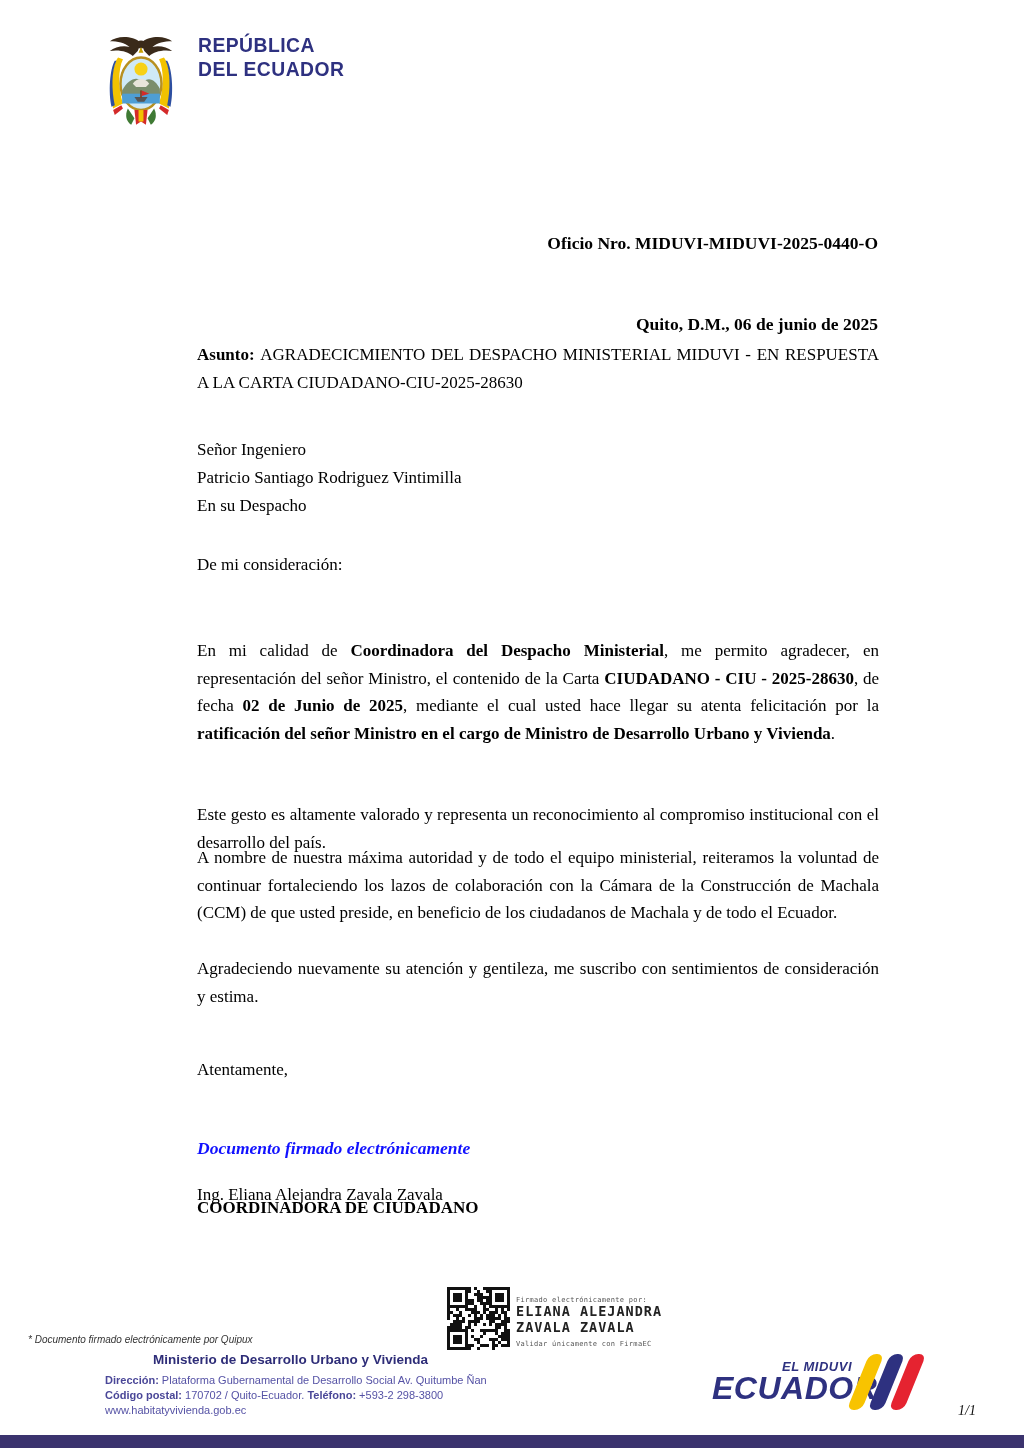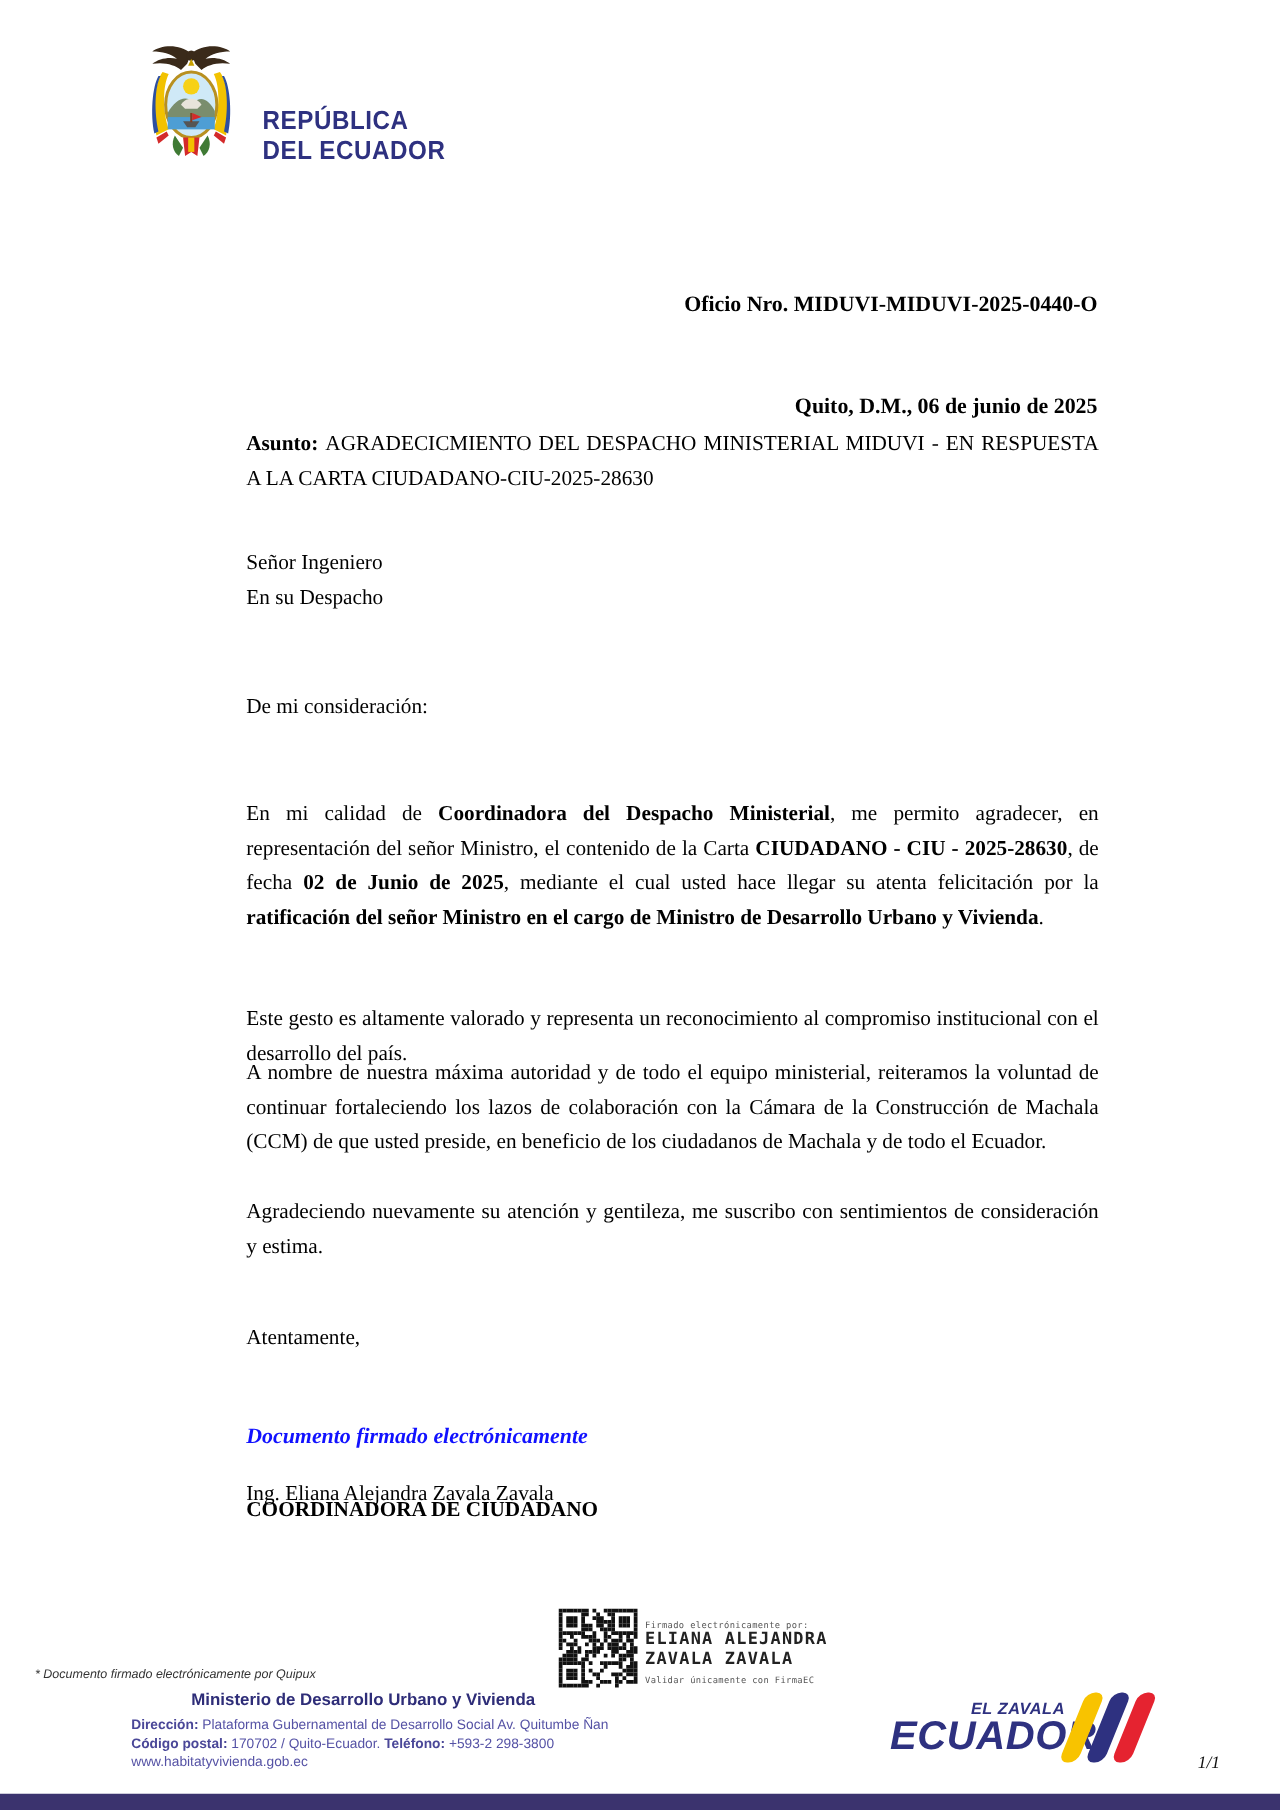--- a/index.html
+++ b/index.html
@@ -7,21 +7,21 @@
   .page {
     position:relative;
     width:1024px; height:1448px;
     background:#ffffff;
     font-family:"Liberation Serif", serif;
     color:#000;
     overflow:hidden;
   }
 
   
-  .logo-block { position:absolute; left:112px; top:33px; display:flex; align-items:flex-end; }
+  .logo-block { position:absolute; left:100px; top:33px; display:flex; align-items:flex-start; }
   .coat-svg { width:82px; height:100px; }
   .republic-text {
     margin-left:16px;
     font-family:"Liberation Sans", sans-serif;
     font-weight:bold;
     font-size:21px;
     line-height:1.15;
     letter-spacing:0.5px;
     color:#2e3180;
     transform:scaleX(0.92);
@@ -159,20 +159,21 @@
     </div>
   </div>
 
   <div class="oficio-line">Oficio Nro. MIDUVI-MIDUVI-2025-0440-O</div>
   <div class="date-line">Quito, D.M., 06 de junio de 2025</div>
 
   <div class="body-block subject justified"><b>Asunto: </b><span>AGRADECICMIENTO DEL DESPACHO MINISTERIAL MIDUVI - EN RESPUESTA A LA CARTA CIUDADANO-CIU-2025-28630</span></div>
 
   <div class="body-block recipient">
     <div>Señor Ingeniero</div>
+    <div>Patricio Santiago Rodriguez Vintimilla</div>
     <div>En su Despacho</div>
   </div>
 
   <div class="body-block salutation">De mi consideración:</div>
   <div class="body-block p2 justified"><span>En mi calidad de </span><b>Coordinadora del Despacho Ministerial</b><span>, me permito agradecer, en representación del señor Ministro, el contenido de la Carta </span><b>CIUDADANO - CIU - 2025-28630</b><span>, de fecha </span><b>02 de Junio de 2025</b><span>, mediante el cual usted hace llegar su atenta felicitación por la </span><b>ratificación del señor Ministro en el cargo de Ministro de Desarrollo Urbano y Vivienda</b><span>.</span></div>
   <div class="body-block p3 justified">Este gesto es altamente valorado y representa un reconocimiento al compromiso institucional con el desarrollo del país.</div>
   <div class="body-block p4 justified">A nombre de nuestra máxima autoridad y de todo el equipo ministerial, reiteramos la voluntad de continuar fortaleciendo los lazos de colaboración con la Cámara de la Construcción de Machala (CCM) de que usted preside, en beneficio de los ciudadanos de Machala y de todo el Ecuador.</div>
   <div class="body-block p5 justified">Agradeciendo nuevamente su atención y gentileza, me suscribo con sentimientos de consideración y estima.</div>
   <div class="body-block closing">Atentamente,</div>
 
@@ -637,21 +638,21 @@
     <div class="footer-line"><b>Dirección:</b><span> Plataforma Gubernamental de Desarrollo Social Av. Quitumbe Ñan</span></div>
     <div class="footer-line"><b>Código postal:</b><span> 170702 / Quito-Ecuador. </span><b>Teléfono:</b><span> +593-2 298-3800</span></div>
     <div class="footer-line">www.habitatyvivienda.gob.ec</div>
   </div>
 
   <div class="quipux-note">* Documento firmado electrónicamente por Quipux</div>
   <div class="page-number">1/1</div>
 
   <div class="brand">
     <div class="brand-text">
-      <div class="brand-top">EL ZAVALA</div>
+      <div class="brand-top">EL MIDUVI</div>
       <div class="brand-bottom">ECUADOR</div>
     </div>
     <div class="stripes">
       <div class="stripe stripe1"></div>
       <div class="stripe stripe2"></div>
       <div class="stripe stripe3"></div>
     </div>
   </div>
 
   <div class="bottom-bar"></div>

